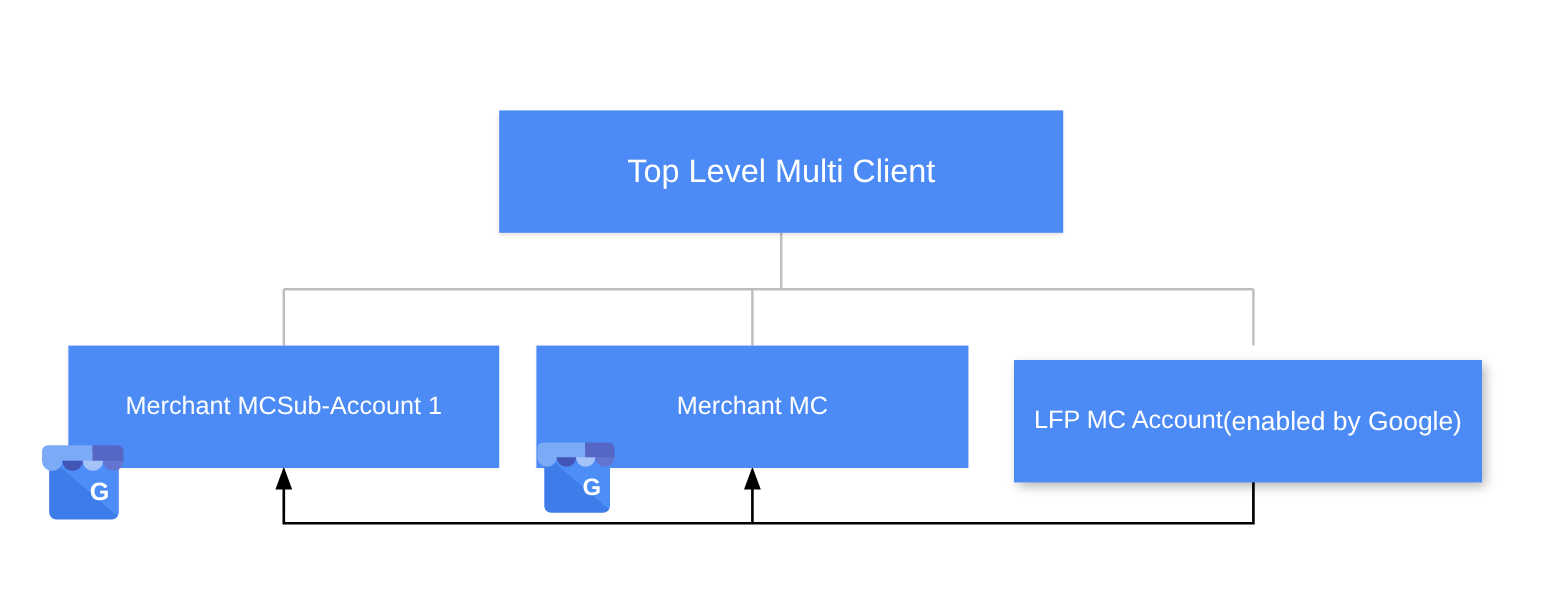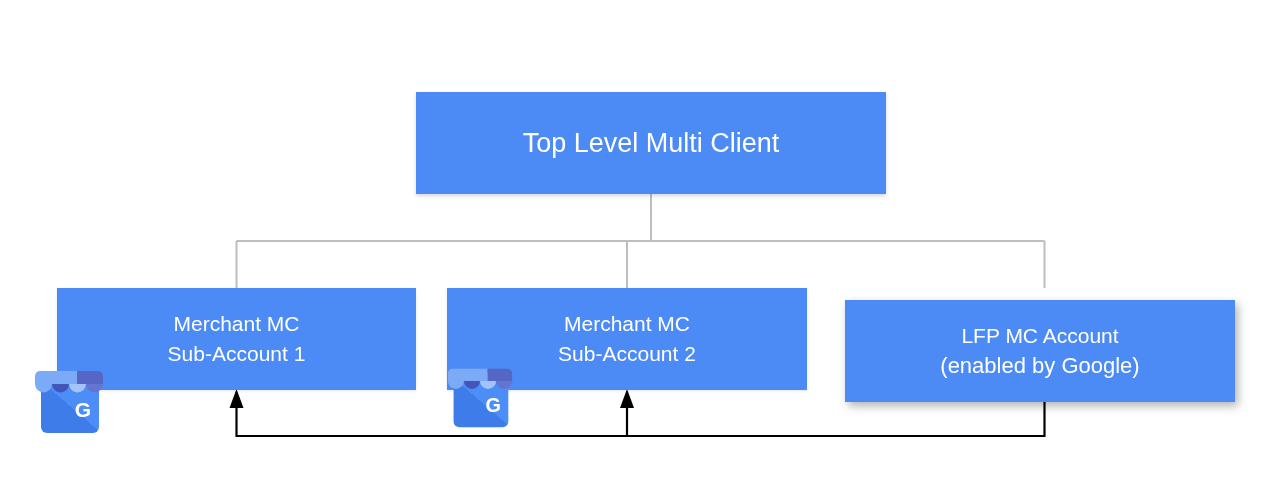--- a/index.html
+++ b/index.html
@@ -11,21 +11,21 @@
     overflow:hidden;
   }
   svg.overlay{
     position:absolute;left:0;top:0;width:1286px;height:501px;
     display:block;
   }
   .node{
     position:absolute;
     background:#4C8BF5;
     color:#ffffff;
-    display:flex;flex-direction:column;
+    display:flex;flex-direction:row;
     align-items:center;justify-content:center;
     text-align:center;
   }
   .node .line{white-space:nowrap;}
   .node-mca{
     left:416px;top:92px;width:470px;height:102px;
     font-size:27px;line-height:40px;
     box-shadow:0 2px 4px rgba(0,0,0,0.16);
   }
   .node-sub1{
@@ -66,21 +66,20 @@
     <div class="line">Top Level Multi Client</div>
   </div>
 
   <div class="node node-sub1">
     <div class="line">Merchant MC</div>
     <div class="line">Sub-Account 1</div>
   </div>
 
   <div class="node node-sub2">
     <div class="line">Merchant MC</div>
-    <div class="line">Sub-Account 2</div>
   </div>
 
   <div class="node node-lfp">
     <div class="line">LFP MC Account</div>
     <div class="line small">(enabled by Google)</div>
   </div>
 
   <svg class="gmb gmb-1" width="72" height="72" viewBox="0 0 72 72">
     <defs>
       <linearGradient id="gmbBody1" x1="0" y1="1" x2="1" y2="0">

